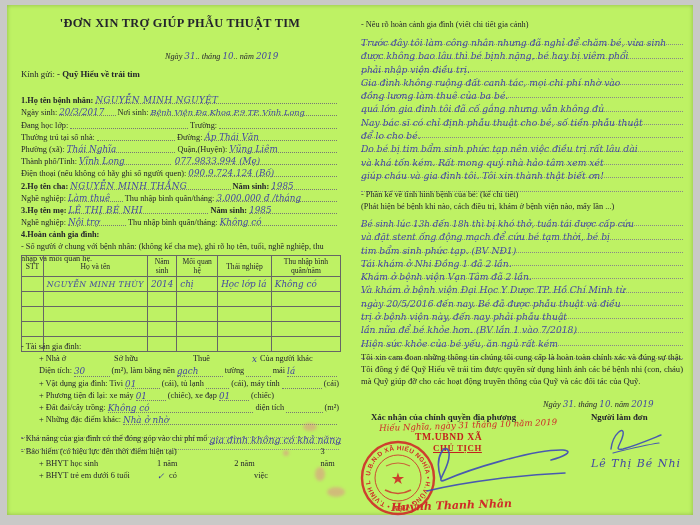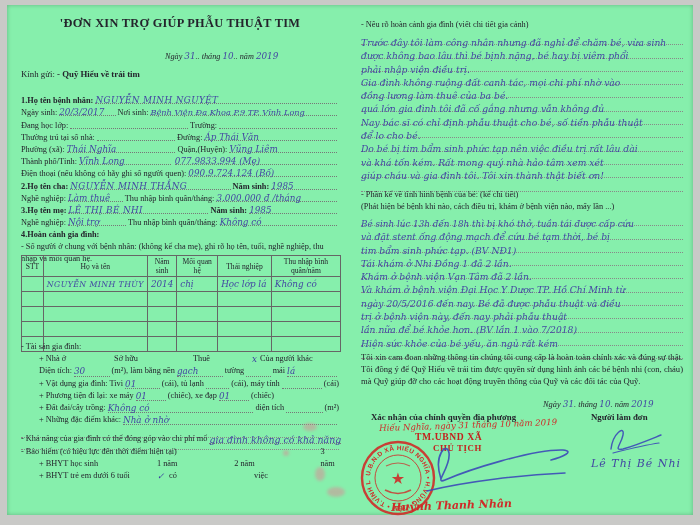--- a/index.html
+++ b/index.html
@@ -1,18 +1,18 @@
 <!DOCTYPE html>
 <html><head>
 <meta charset="utf-8">
 <style>
   html,body{margin:0;padding:0;}
   #stage{position:relative;width:700px;height:525px;background:#c9c9c7;overflow:hidden;
          font-family:"Liberation Serif",serif;}
-  #paper{position:absolute;left:7px;top:5px;width:686px;height:510px;background:#86efac;
+  #paper{position:absolute;left:7px;top:5px;width:686px;height:510px;background:#bef264;
          box-shadow:0 0 4px rgba(0,0,0,.25) inset;}
   .col{position:absolute;top:0;height:100%;}
   #colL{left:8px;width:330px;}
   #colR{left:346px;width:338px;}
   .abs{position:absolute;}
   .printed{color:#24242c;font-size:8.3px;line-height:12.2px;}
   .b{font-weight:bold;}
   .i{font-style:italic;}
   .hw{font-family:"DejaVu Serif",serif;font-style:italic;color:#4347a2;font-size:8.8px;
       white-space:nowrap;}
@@ -366,21 +366,21 @@
         <span>năm</span>
         <span class="hw">2019</span>
       </span>
     </div>
 
     <div class="abs printed b" style="left:18px;top:406px;font-size:8.8px;">Xác nhận của chính quyền địa phương</div>
     <div class="abs printed b" style="left:238px;top:406px;font-size:8.8px;">Người làm đơn</div>
 
     <div class="abs redhw" style="left:26px;top:415px;font-size:8.6px;transform:rotate(-2deg);white-space:nowrap;">Hiếu Nghĩa, ngày 31 tháng 10 năm 2019</div>
     <div class="abs redb" style="left:62px;top:426px;font-size:9.6px;letter-spacing:.6px;">TM.UBND XÃ</div>
-    <div class="abs redb" style="left:80px;top:438px;font-size:8.8px;letter-spacing:.6px;">CHỦ TỊCH</div>
+    <div class="abs redb" style="left:80px;top:438px;font-size:8.8px;letter-spacing:.6px;text-decoration:underline;">CHỦ TỊCH</div>
 
     <div class="abs" style="left:2px;top:430px;">
       <svg width="86" height="86" viewBox="0 0 86 86">
         <defs>
           <path id="sealArc" d="M 43,43 m -28,0 a 28,28 0 1,1 56,0 a 28,28 0 1,1 -56,0"></path>
         </defs>
         <circle cx="43" cy="43" r="36" fill="none" stroke="#cf2b28" stroke-width="2.4" opacity=".9"></circle>
         <circle cx="43" cy="43" r="23" fill="none" stroke="#cf2b28" stroke-width="1" opacity=".85"></circle>
         <text font-size="6.4" fill="#cf2b28" font-family="Liberation Sans, sans-serif" font-weight="bold" letter-spacing=".4">
           <textPath href="#sealArc" startOffset="2">U.B.N.D XÃ HIẾU NGHĨA • H.VŨNG LIÊM • T.VĨNH LONG •</textPath>

